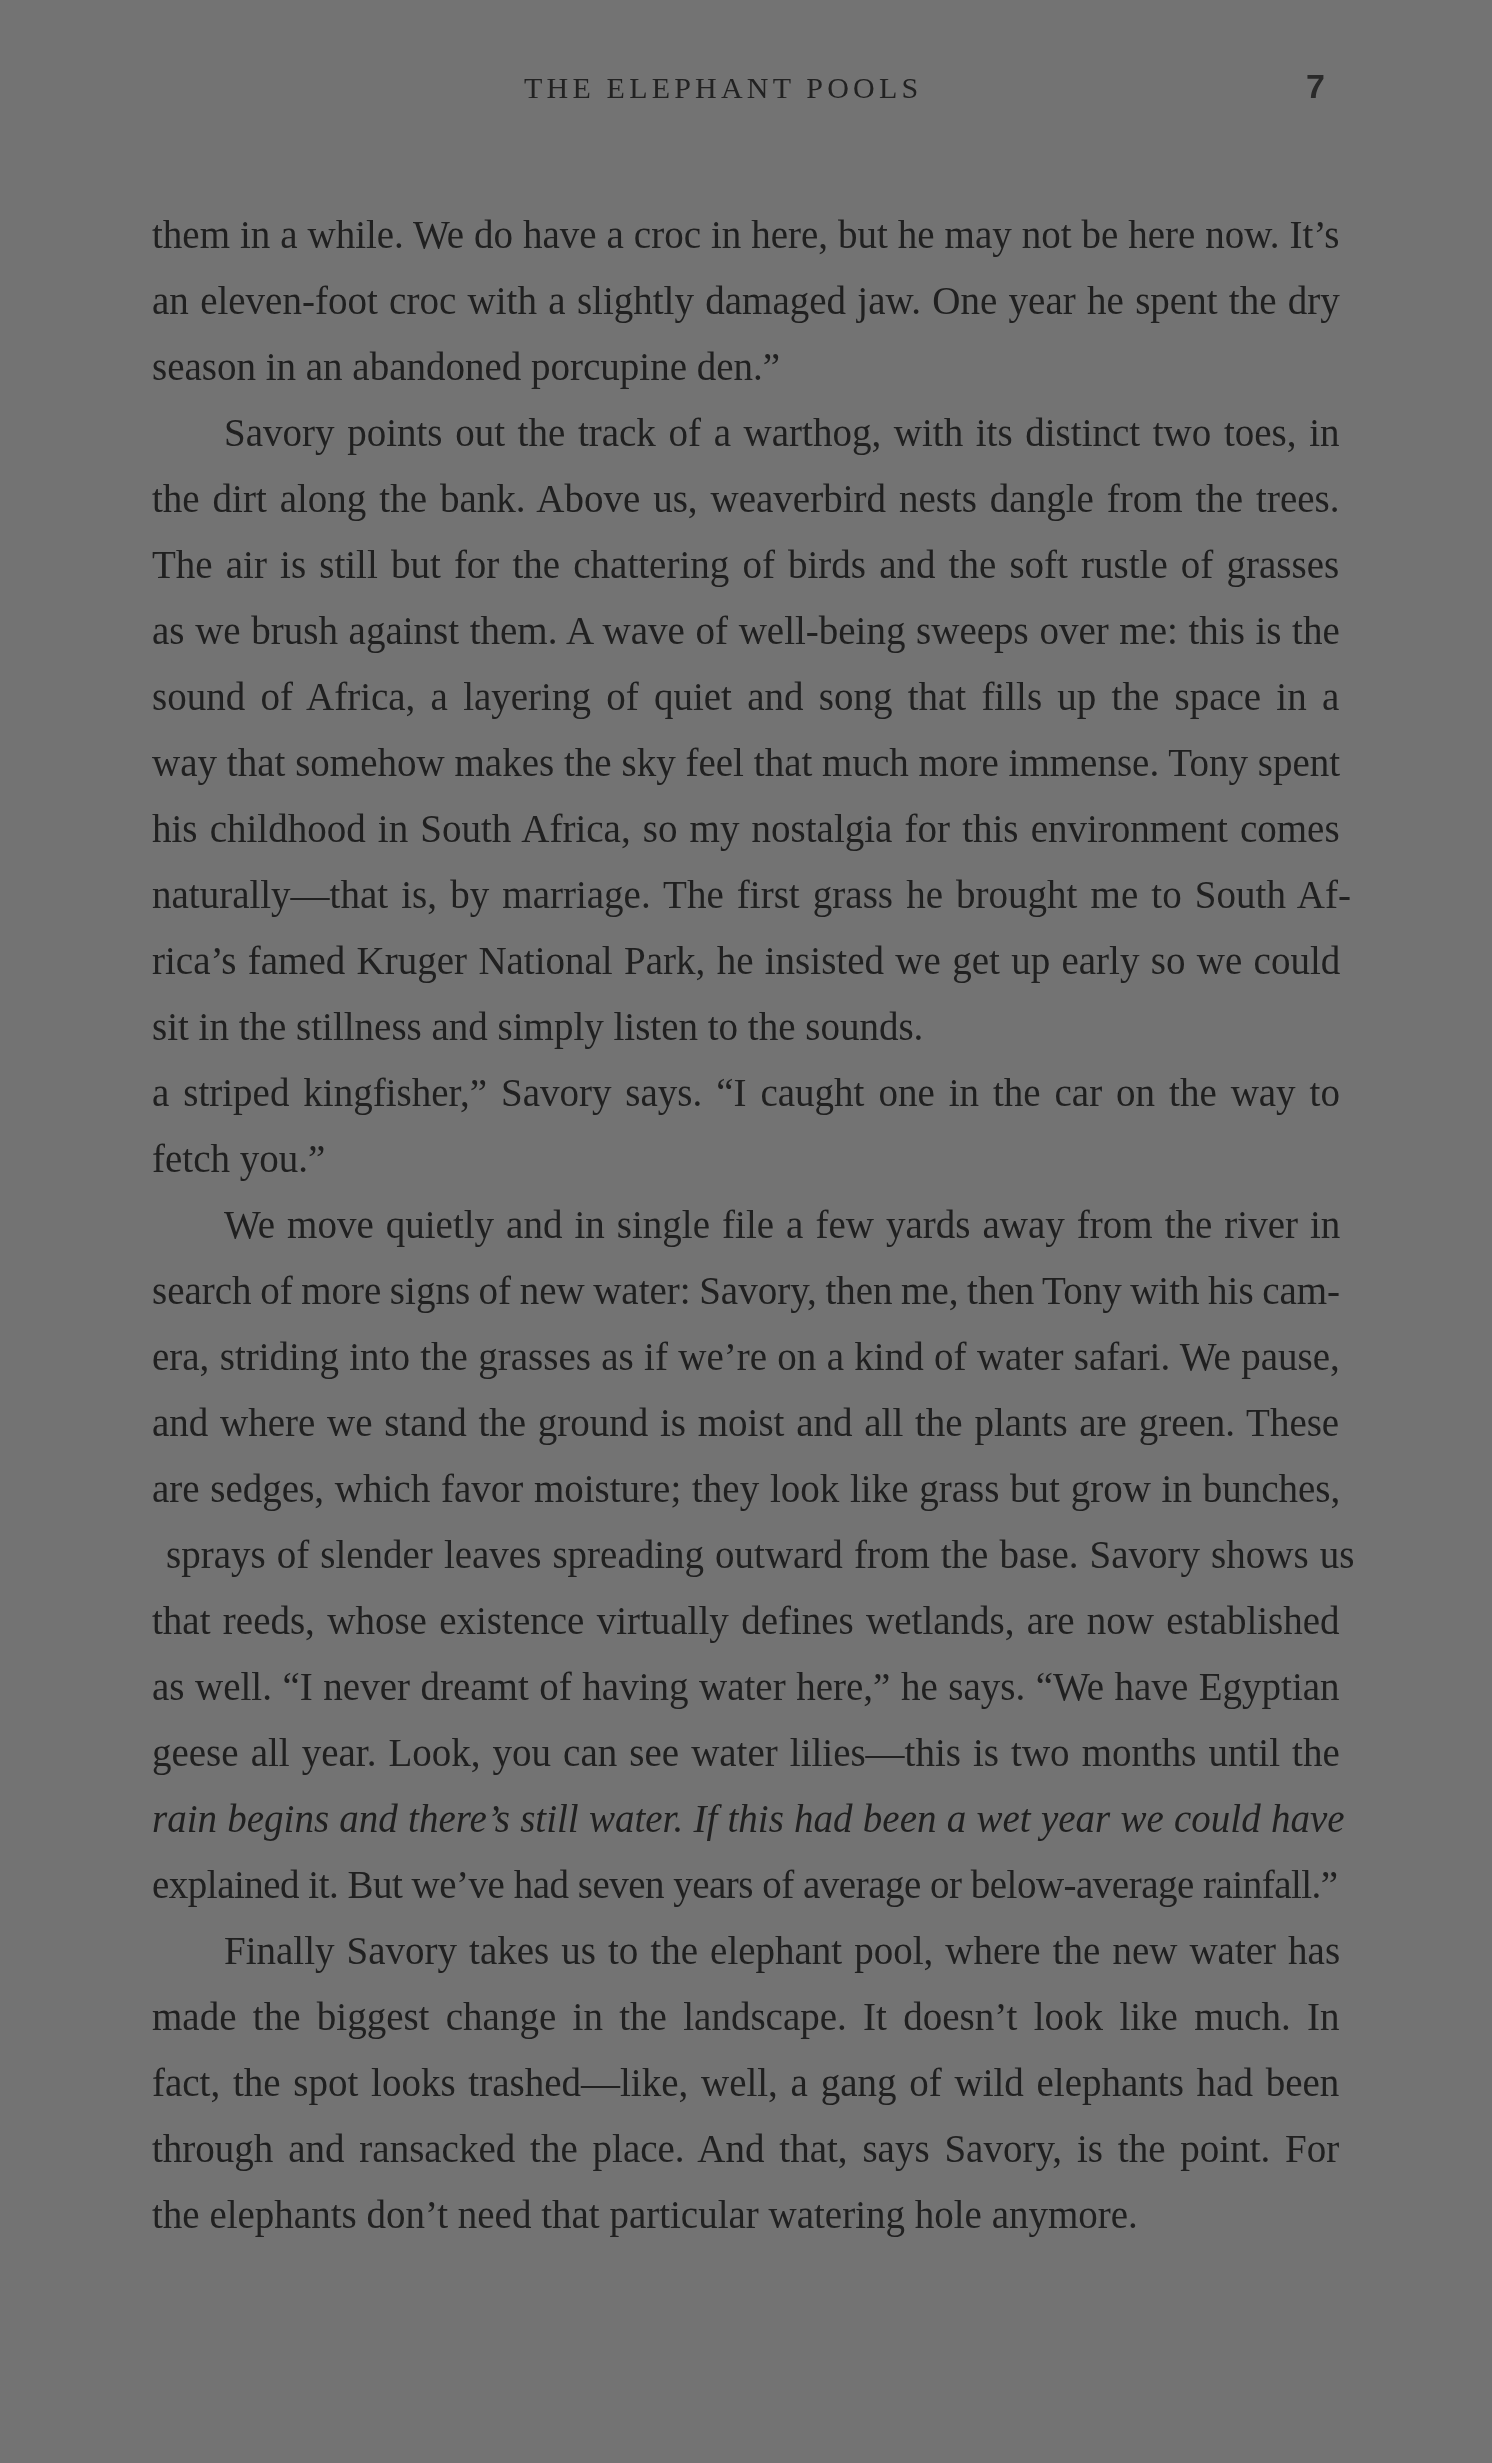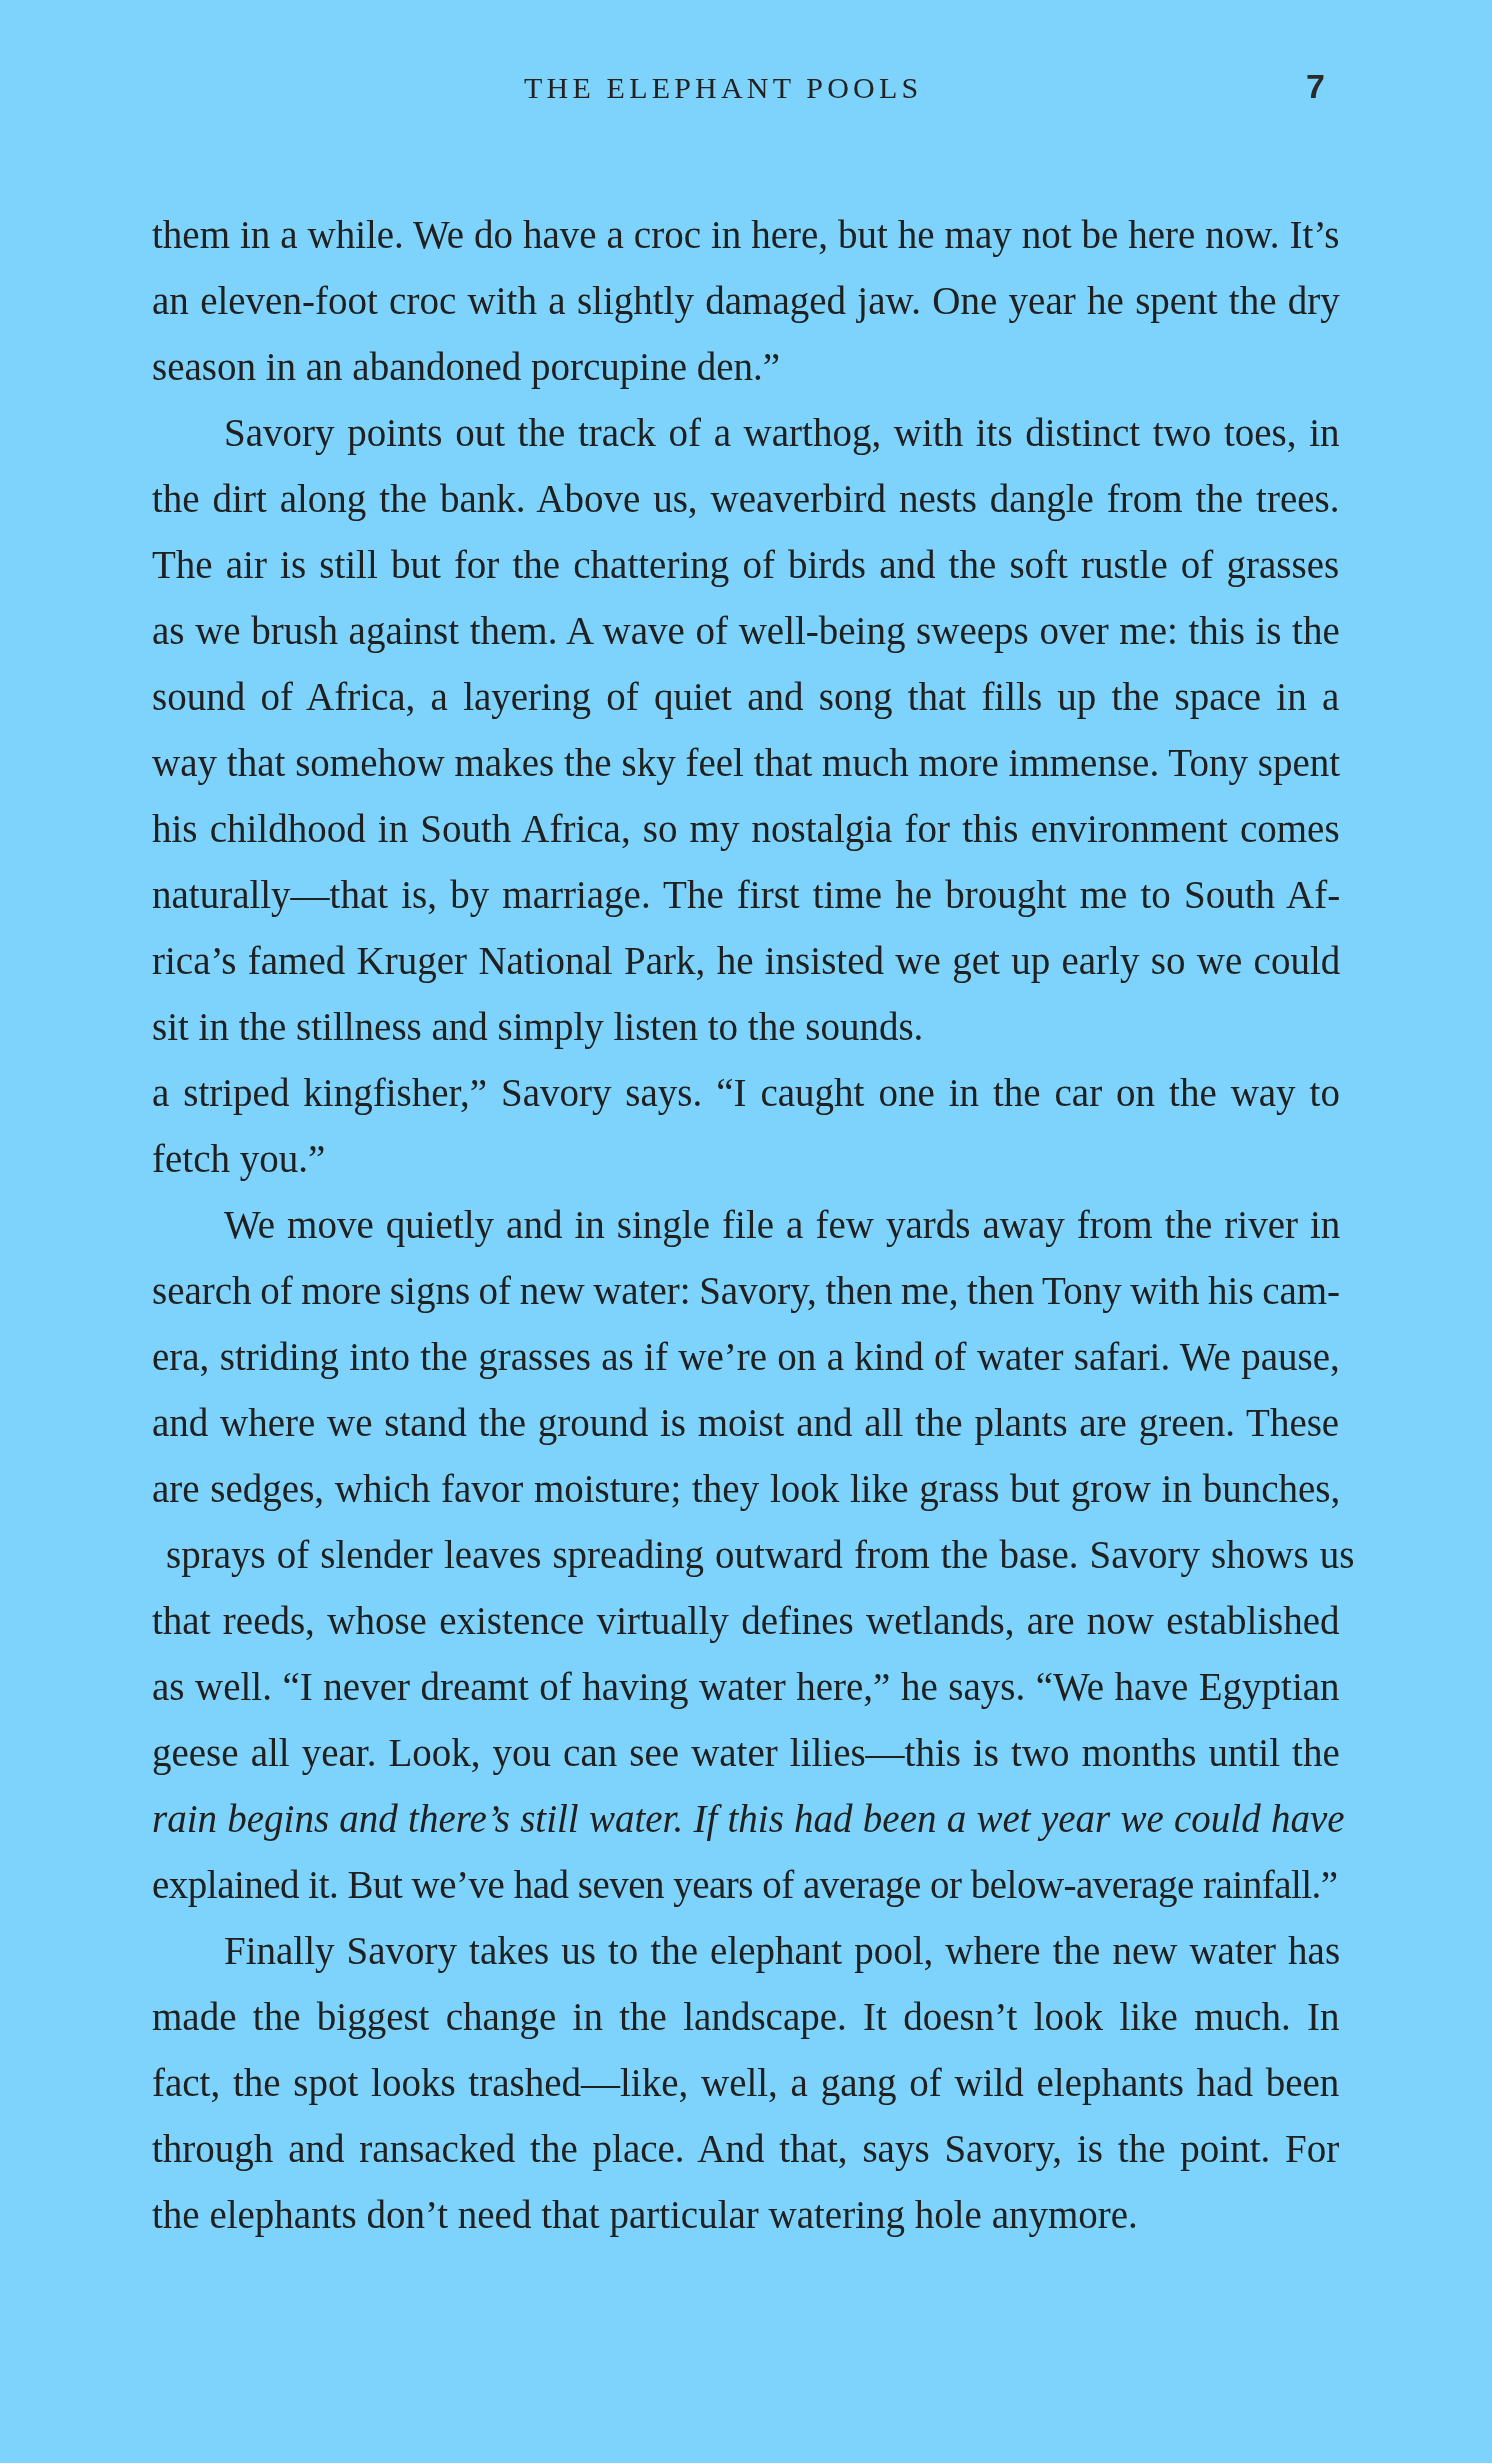--- a/index.html
+++ b/index.html
@@ -12,21 +12,21 @@
     background: #fefefc;
     position: relative;
     overflow: hidden;
     color: #1e1e1e;
   }
   .page {
     position: absolute;
     left: 0; top: 0;
     width: 1493px;
     height: 2464px;
-    background: #7dd3fc;
+    background: #737373;
   }
   .running-head {
     position: absolute;
     top: 66px;
     left: 0;
     width: 1493px;
     height: 44px;
   }
   .running-title {
     position: absolute;
@@ -95,21 +95,21 @@
         <span class="line last" style="display: block; white-space: nowrap; padding-left: 0px;">season in an abandoned porcupine den.”</span>
       </p>
       <p class="para">
         <span class="line first" style="display: block; white-space: nowrap; padding-left: 72px; word-spacing: 2.9px;">Savory points out the track of a warthog, with its distinct two toes, in</span>
         <span class="line" style="display: block; white-space: nowrap; padding-left: 0px; word-spacing: 3.2px;">the dirt along the bank. Above us, weaverbird nests dangle from the trees.</span>
         <span class="line" style="display: block; white-space: nowrap; padding-left: 0px; word-spacing: 3.4px;">The air is still but for the chattering of birds and the soft rustle of grasses</span>
         <span class="line" style="display: block; white-space: nowrap; padding-left: 0px; word-spacing: 0.9px;">as we brush against them. A wave of well-being sweeps over me: this is the</span>
         <span class="line" style="display: block; white-space: nowrap; padding-left: 0px; word-spacing: 5.5px;">sound of Africa, a layering of quiet and song that fills up the space in a</span>
         <span class="line" style="display: block; white-space: nowrap; padding-left: 0px; word-spacing: 0.1px;">way that somehow makes the sky feel that much more immense. Tony spent</span>
         <span class="line" style="display: block; white-space: nowrap; padding-left: 0px; word-spacing: 2.4px;">his childhood in South Africa, so my nostalgia for this environment comes</span>
-        <span class="line" style="display: block; white-space: nowrap; padding-left: 0px; word-spacing: 3.4px;">naturally—that is, by marriage. The first time he brought me to South Af-</span>
+        <span class="line" style="display: block; white-space: nowrap; padding-left: 0px; word-spacing: 3.4px;">naturally—that is, by marriage. The first grass he brought me to South Af-</span>
         <span class="line" style="display: block; white-space: nowrap; padding-left: 0px; word-spacing: 1.6px;">rica’s famed Kruger National Park, he insisted we get up early so we could</span>
         <span class="line last" style="display: block; white-space: nowrap; padding-left: 0px;">sit in the stillness and simply listen to the sounds.</span>
       </p>
       <p class="para">
         <span class="line" style="display: block; white-space: nowrap; padding-left: 0px; word-spacing: 4.2px;">a striped kingfisher,” Savory says. “I caught one in the car on the way to</span>
         <span class="line last" style="display: block; white-space: nowrap; padding-left: 0px;">fetch you.”</span>
       </p>
       <p class="para">
         <span class="line first" style="display: block; white-space: nowrap; padding-left: 72px; word-spacing: 2.3px;">We move quietly and in single file a few yards away from the river in</span>
         <span class="line" style="display: block; white-space: nowrap; padding-left: 0px; word-spacing: -1.2px;">search of more signs of new water: Savory, then me, then Tony with his cam-</span>

